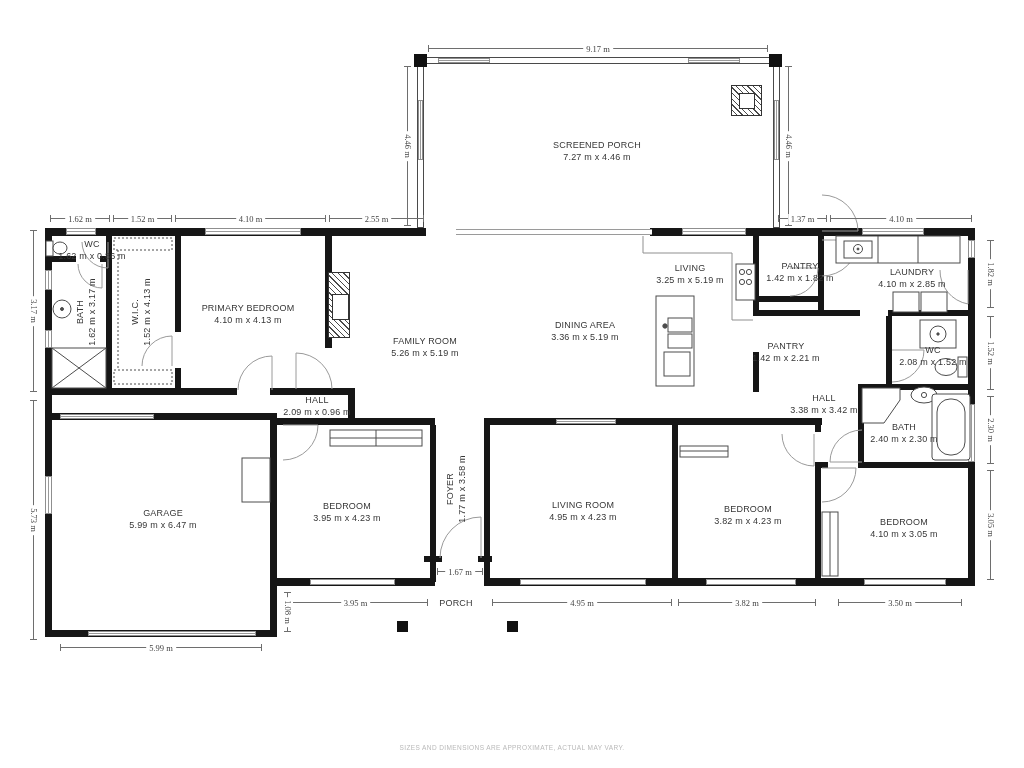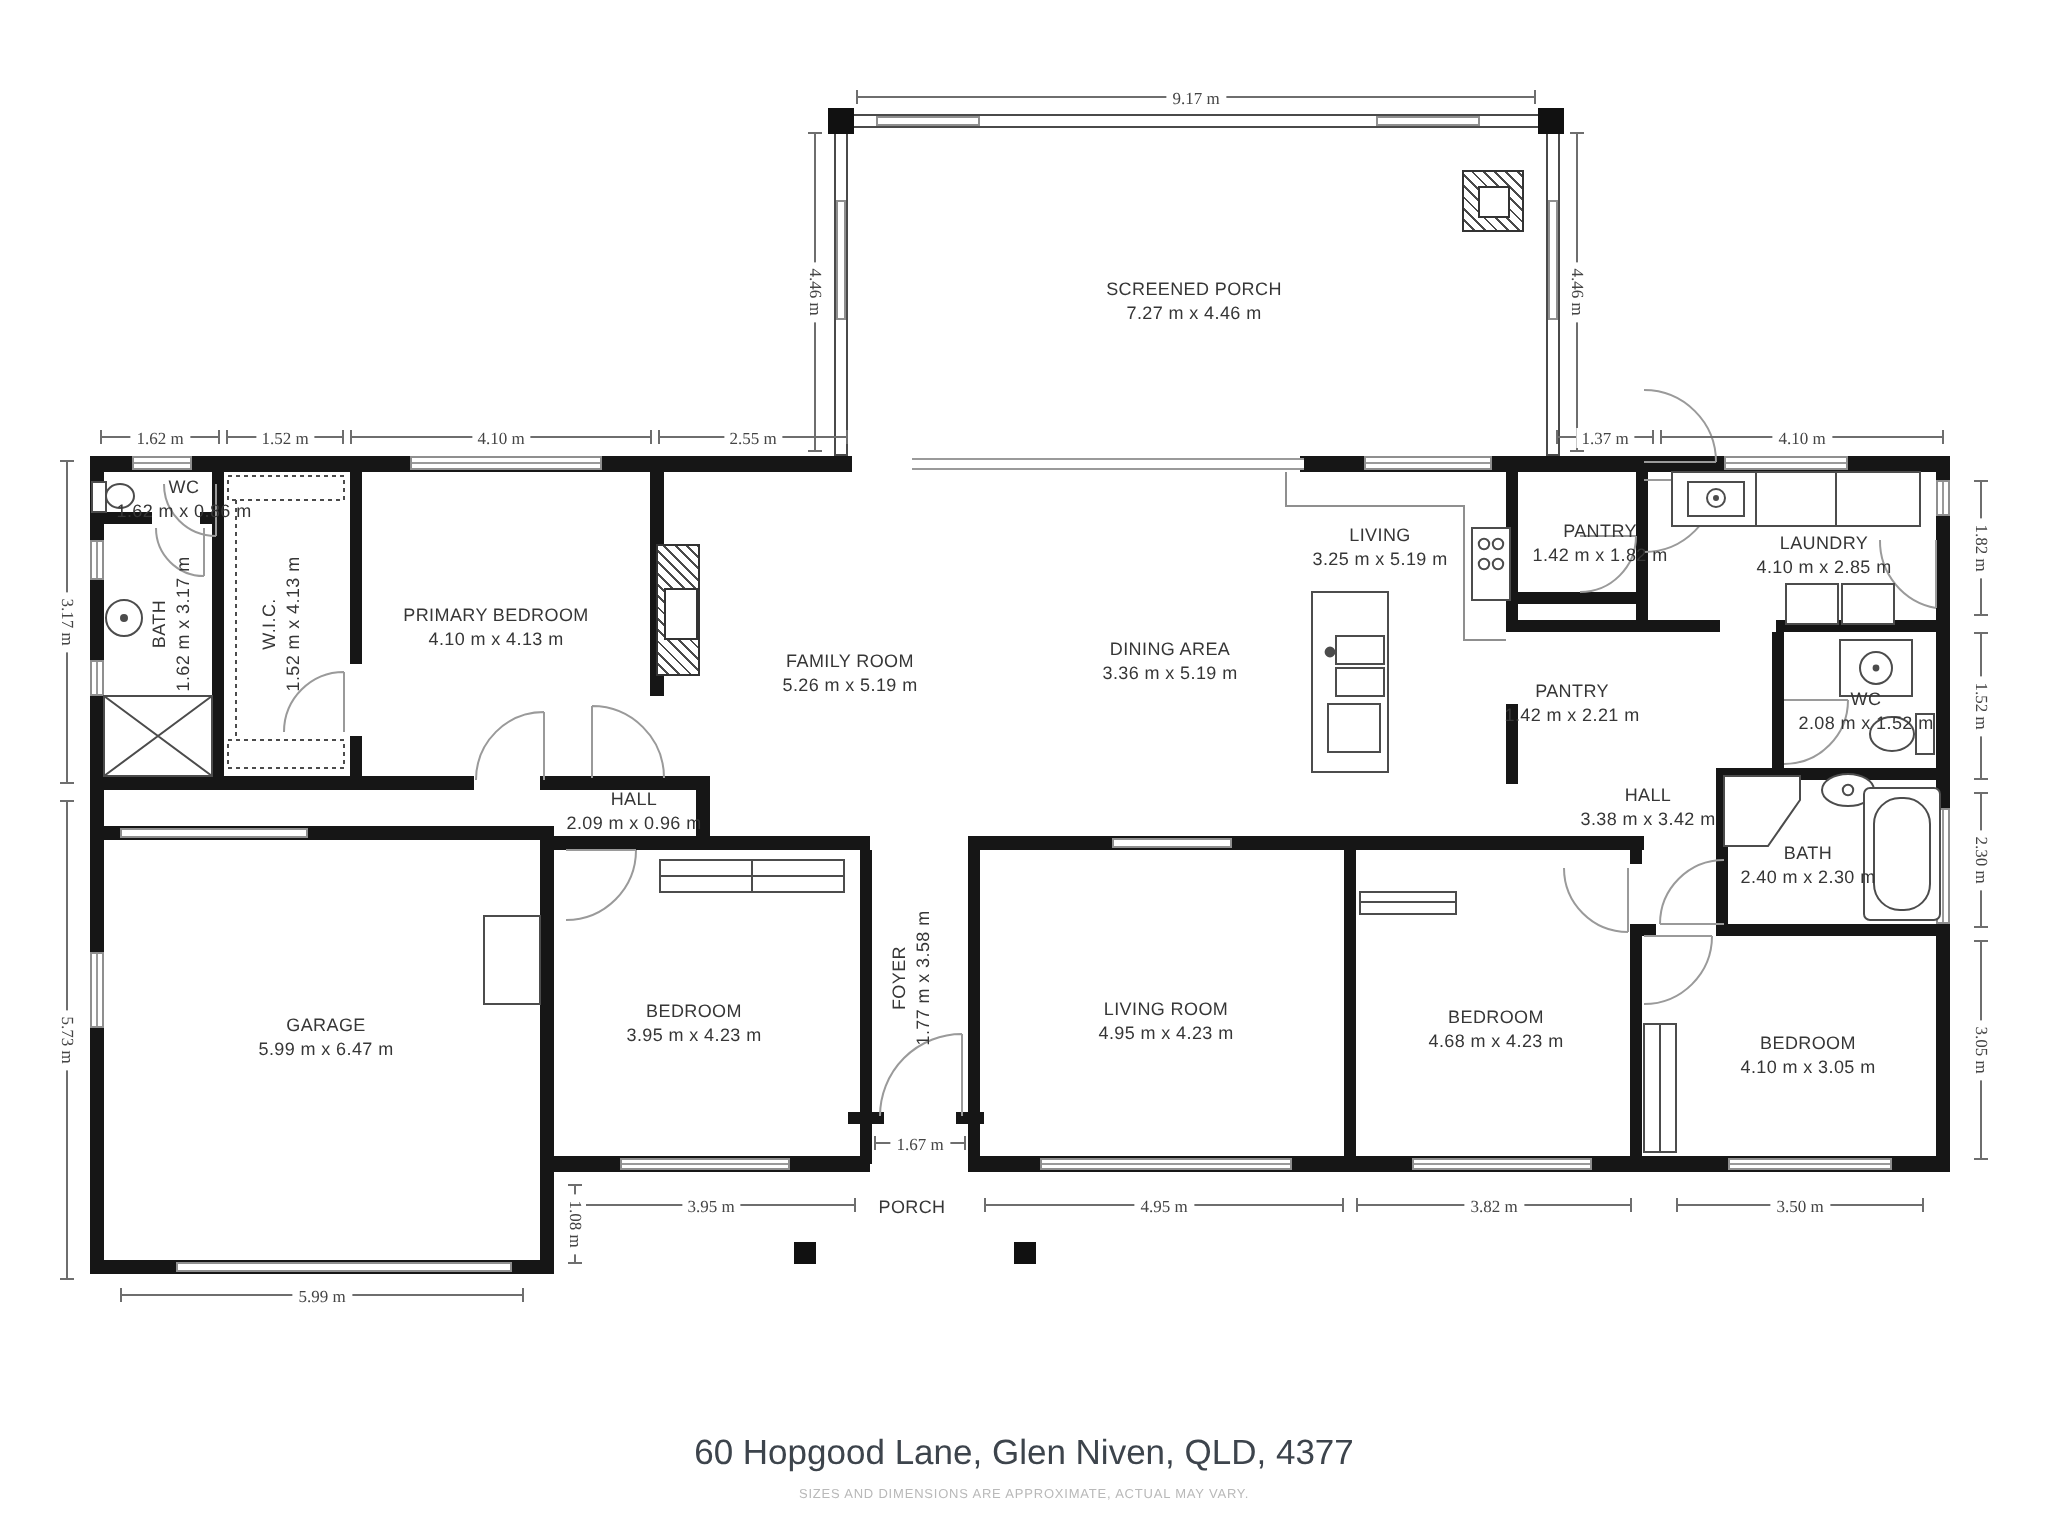--- a/index.html
+++ b/index.html
@@ -217,21 +217,21 @@
       <div>1.62 m x 3.17 m</div>
     </div>
   <div class="rlabel vert" style="left:141px;top:312px">
     <div>W.I.C.</div>
       <div>1.52 m x 4.13 m</div>
     </div>
   <div class="rlabel" style="left:248px;top:314px">
     <div>PRIMARY BEDROOM</div>
       <div>4.10 m x 4.13 m</div>
     </div>
-  <div class="rlabel" style="left:425px;top:337px">
+  <div class="rlabel" style="left:425px;top:347px">
     <div>FAMILY ROOM</div>
       <div>5.26 m x 5.19 m</div>
     </div>
   <div class="rlabel" style="left:585px;top:331px">
     <div>DINING AREA</div>
       <div>3.36 m x 5.19 m</div>
     </div>
   <div class="rlabel" style="left:690px;top:274px">
     <div>LIVING</div>
       <div>3.25 m x 5.19 m</div>
@@ -275,21 +275,21 @@
   <div class="rlabel vert" style="left:456px;top:489px">
     <div>FOYER</div>
       <div>1.77 m x 3.58 m</div>
     </div>
   <div class="rlabel" style="left:583px;top:511px">
     <div>LIVING ROOM</div>
       <div>4.95 m x 4.23 m</div>
     </div>
   <div class="rlabel" style="left:748px;top:515px">
     <div>BEDROOM</div>
-      <div>4.68 m x 4.23 m</div>
+      <div>3.82 m x 4.23 m</div>
     </div>
   <div class="rlabel" style="left:904px;top:528px">
     <div>BEDROOM</div>
       <div>4.10 m x 3.05 m</div>
     </div>
   <div class="rlabel" style="left:456px;top:604px">
     <div>PORCH</div>
     </div>
 
   <div class="dim h" style="left:428px;top:48px;width:340px">
@@ -356,15 +356,14 @@
   <div class="dim h" style="left:838px;top:602px;width:124px">
       <span>3.50 m</span>
     </div>
   <div class="dim h" style="left:60px;top:647px;width:202px">
       <span>5.99 m</span>
     </div>
   <div class="dim v" style="left:287px;top:592px;height:40px">
       <span>1.08 m</span>
     </div>
 
-  <div class="title">60 Hopgood Lane, Glen Niven, QLD, 4377</div>
   <div class="disclaimer">SIZES AND DIMENSIONS ARE APPROXIMATE, ACTUAL MAY VARY.</div>
 </div>
 
 </body></html>

